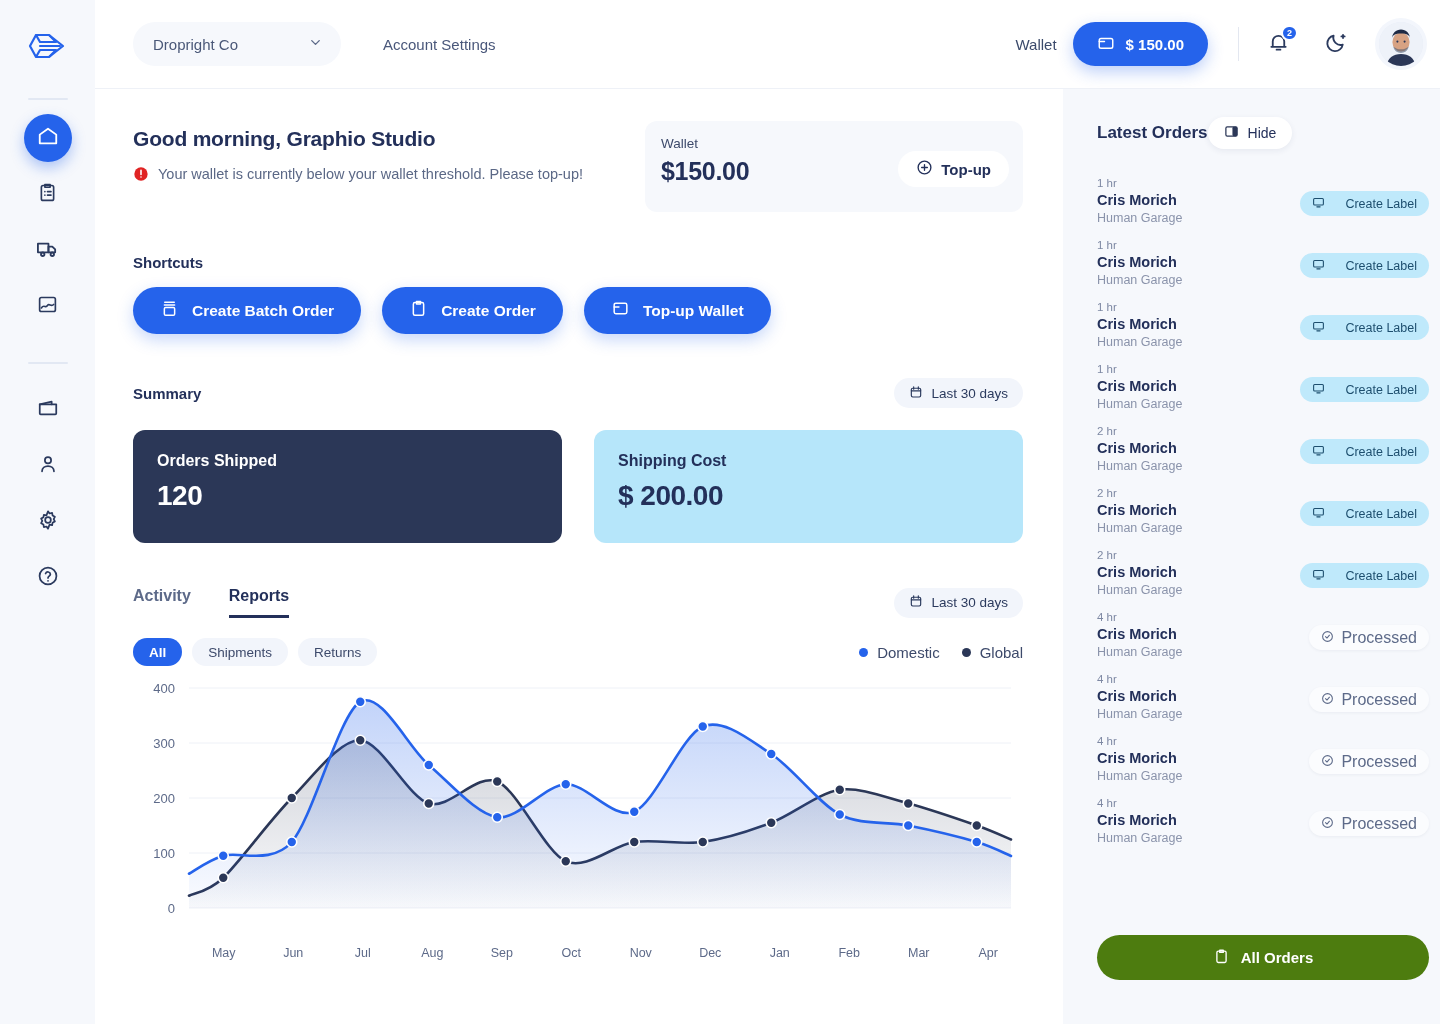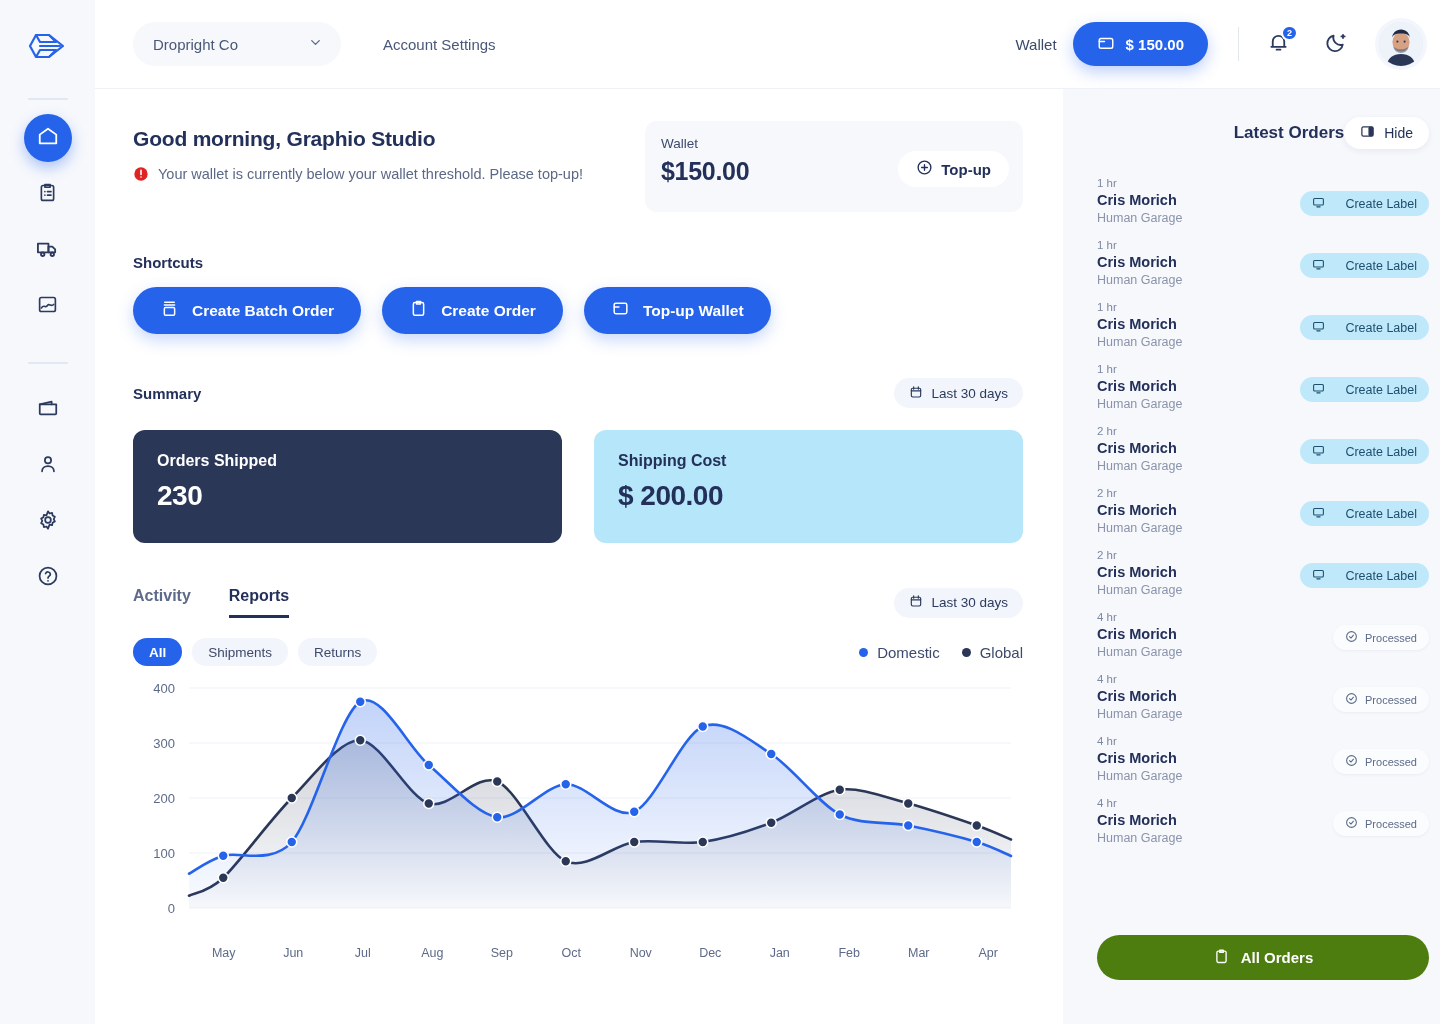--- a/index.html
+++ b/index.html
@@ -146,42 +146,42 @@
   .lg { display: flex; align-items: center; gap: 9px; font-size: 15px; color: #3d4a6b; }
   .dot { width: 9px; height: 9px; border-radius: 50%; }
 
   
   .chart-box { margin-top: 14px; position: relative; width: 890px; height: 295px; }
   .chart-box svg { display: block; }
   .xlabels { display: flex; margin-top: 6px; padding-left: 56px; width: 890px; }
   .xlabels span { flex: 1; text-align: center; font-size: 12.5px; color: #5d6a89; }
 
   
-  .rp-head { display: flex; align-items: center; justify-content: flex-end; }
+  .rp-head { display: flex; align-items: center; justify-content: flex-start; }
   .rp-title { font-size: 17px; font-weight: bold; color: #23305a; }
   .hide-btn {
     height: 32px; border-radius: 17px; background: #fff; color: #23305a;
     display: flex; align-items: center; gap: 9px; padding: 0 16px;
     font-size: 14px; cursor: pointer; box-shadow: 0 2px 6px rgba(35,48,90,.07);
   }
   .orders { margin-top: 22px; display: flex; flex-direction: column; }
   .order-row { display: flex; align-items: flex-start; justify-content: space-between; padding: 6px 0 8px; }
   .o-time { font-size: 11.5px; color: #7d88a3; }
   .o-name { font-size: 14.5px; font-weight: bold; color: #23305a; margin-top: 3px; }
   .o-sub { font-size: 12.5px; color: #8a93ab; margin-top: 3px; }
   .o-action { margin-top: 14px; }
   .pill-label {
     height: 25px; border-radius: 13px; background: #bfe9fb; color: #1d4e6e;
     display: inline-flex; align-items: center; gap: 20px; padding: 0 12px;
     font-size: 12.5px; cursor: pointer;
   }
   .pill-proc {
     height: 25px; border-radius: 13px; background: #fbfcfe; color: #5d6a89;
     display: inline-flex; align-items: center; gap: 7px; padding: 0 12px;
-    font-size: 11px; box-shadow: 0 1px 3px rgba(35,48,90,.06);
+    font-size: 16px; box-shadow: 0 1px 3px rgba(35,48,90,.06);
   }
   .all-orders {
     margin-top: auto; height: 45px; border-radius: 24px; background: #4d7c0f; color: #fff;
     display: flex; align-items: center; justify-content: center; gap: 11px;
     font-size: 15px; font-weight: bold; cursor: pointer; margin-bottom: 24px;
   }
 </style>
 </head>
 <body>
 
@@ -417,21 +417,21 @@
                     <path d="M8 3.2 v4 M16 3.2 v4 M4 10 h16"></path>
                 </svg>
               </span>
               <span>Last 30 days</span>
             </div>
           </div>
 
           <div class="sum-cards">
             <div class="sum-card dark">
               <div class="t">Orders Shipped</div>
-              <div class="v">230</div>
+              <div class="v">120</div>
             </div>
             <div class="sum-card light">
               <div class="t">Shipping Cost</div>
               <div class="v">$ 200.00</div>
             </div>
           </div>
         </section>
 
         <section>
           <div class="tabs-wrap">

